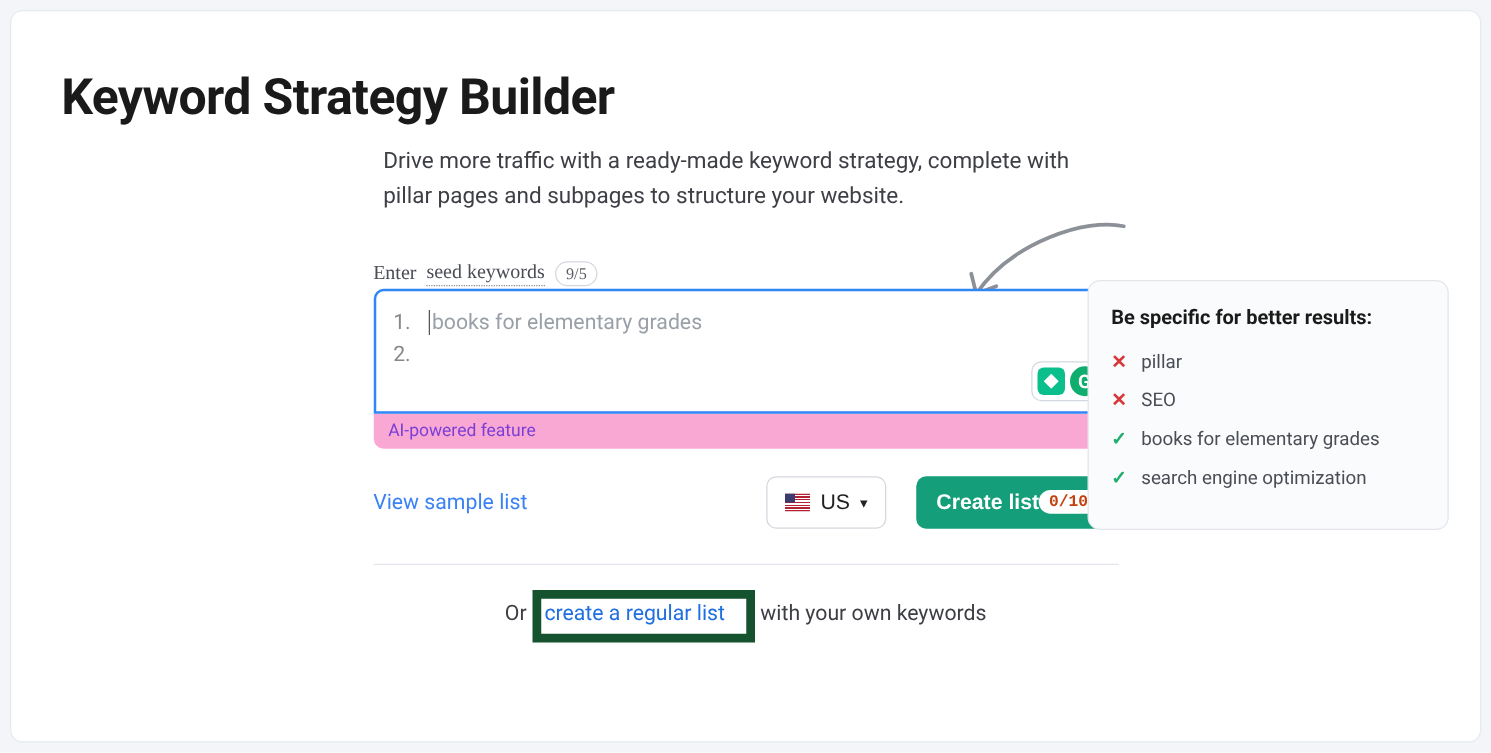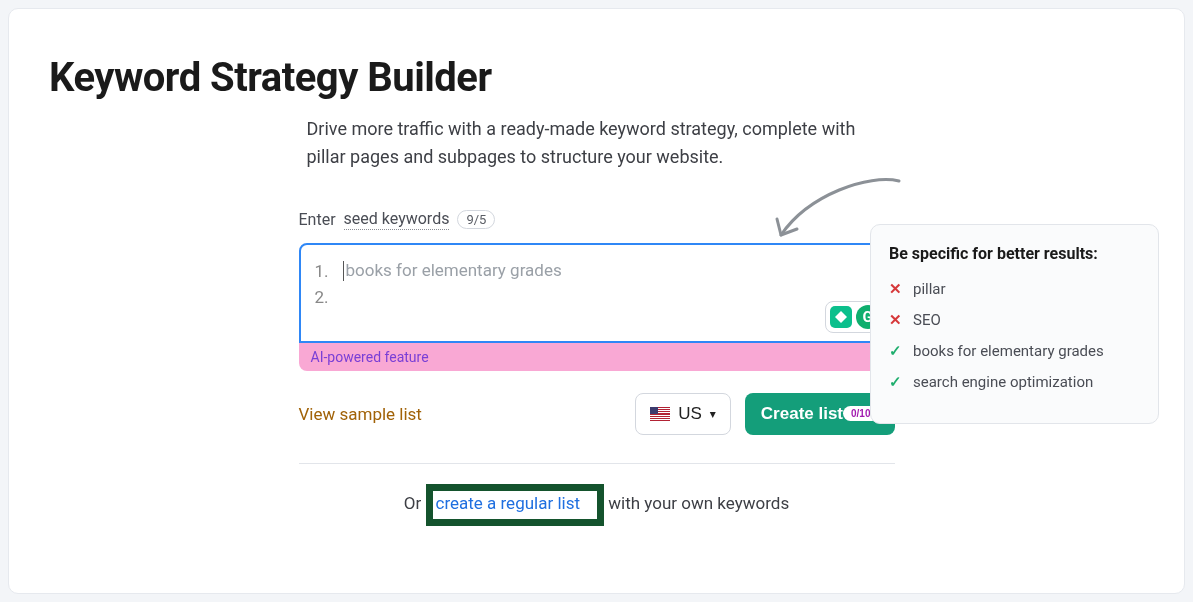--- a/index.html
+++ b/index.html
@@ -40,21 +40,22 @@
     width: 596px;
     margin: 38px auto 0 auto;
     position: relative;
   }
   .seed-row {
     display: flex;
     align-items: center;
     gap: 8px;
     font-size: 16px;
     color: #4a4d55;
-    margin-bottom: 13px;
+    margin-bottom: 2px;
+    font-family: Liberation Serif, serif;
   }
   .seed-row .dotted {
     border-bottom: 1px dotted #8a8d94;
     padding-bottom: 1px;
   }
   .count-pill {
     border: 1px solid #d3d7de;
     border-radius: 999px;
     font-size: 13px;
     padding: 1px 8px;
@@ -118,36 +119,36 @@
     font-size: 14px;
     padding: 6px 12px;
     border-radius: 0 0 8px 8px;
   }
   .controls-row {
     display: flex;
     align-items: center;
     margin-top: 22px;
   }
   .link {
-    color: #a16207;
+    color: #3b82f6;
     font-size: 17px;
     cursor: pointer;
   }
   .spacer { flex: 1; }
   .country-btn {
     border: 1px solid #d3d7de;
     background: #fff;
     border-radius: 8px;
     padding: 10px 14px;
     font-size: 17px;
     display: flex;
     align-items: center;
     gap: 8px;
     cursor: pointer;
-    margin-right: 14px;
+    margin-right: 24px;
     color: #222;
   }
   .flag {
     width: 20px; height: 14px;
     background: linear-gradient(to bottom,
       #b22234 0 7.7%, #fff 7.7% 15.4%, #b22234 15.4% 23%, #fff 23% 30.8%,
       #b22234 30.8% 38.4%, #fff 38.4% 46.1%, #b22234 46.1% 53.8%,
       #fff 53.8% 61.5%, #b22234 61.5% 69.2%, #fff 69.2% 76.9%,
       #b22234 76.9% 84.6%, #fff 84.6% 92.3%, #b22234 92.3% 100%);
     position: relative;
@@ -168,25 +169,26 @@
     border-radius: 8px;
     padding: 11px 16px;
     font-size: 17px;
     font-weight: 600;
     display: flex;
     align-items: center;
     cursor: pointer;
   }
   .dark-pill {
     background: #fff;
-    color: #a21caf;
+    color: #c2410c;
     font-weight: 700;
-    font-size: 10px;
+    font-size: 13px;
     border-radius: 999px;
     padding: 2px 8px;
+    font-family: Liberation Mono, monospace;
   }
   .divider {
     border: none;
     border-top: 1px solid #e2e5ea;
     margin: 28px 0 20px 0;
   }
   .bottom-line {
     text-align: center;
     font-size: 17px;
     color: #3d3f45;

